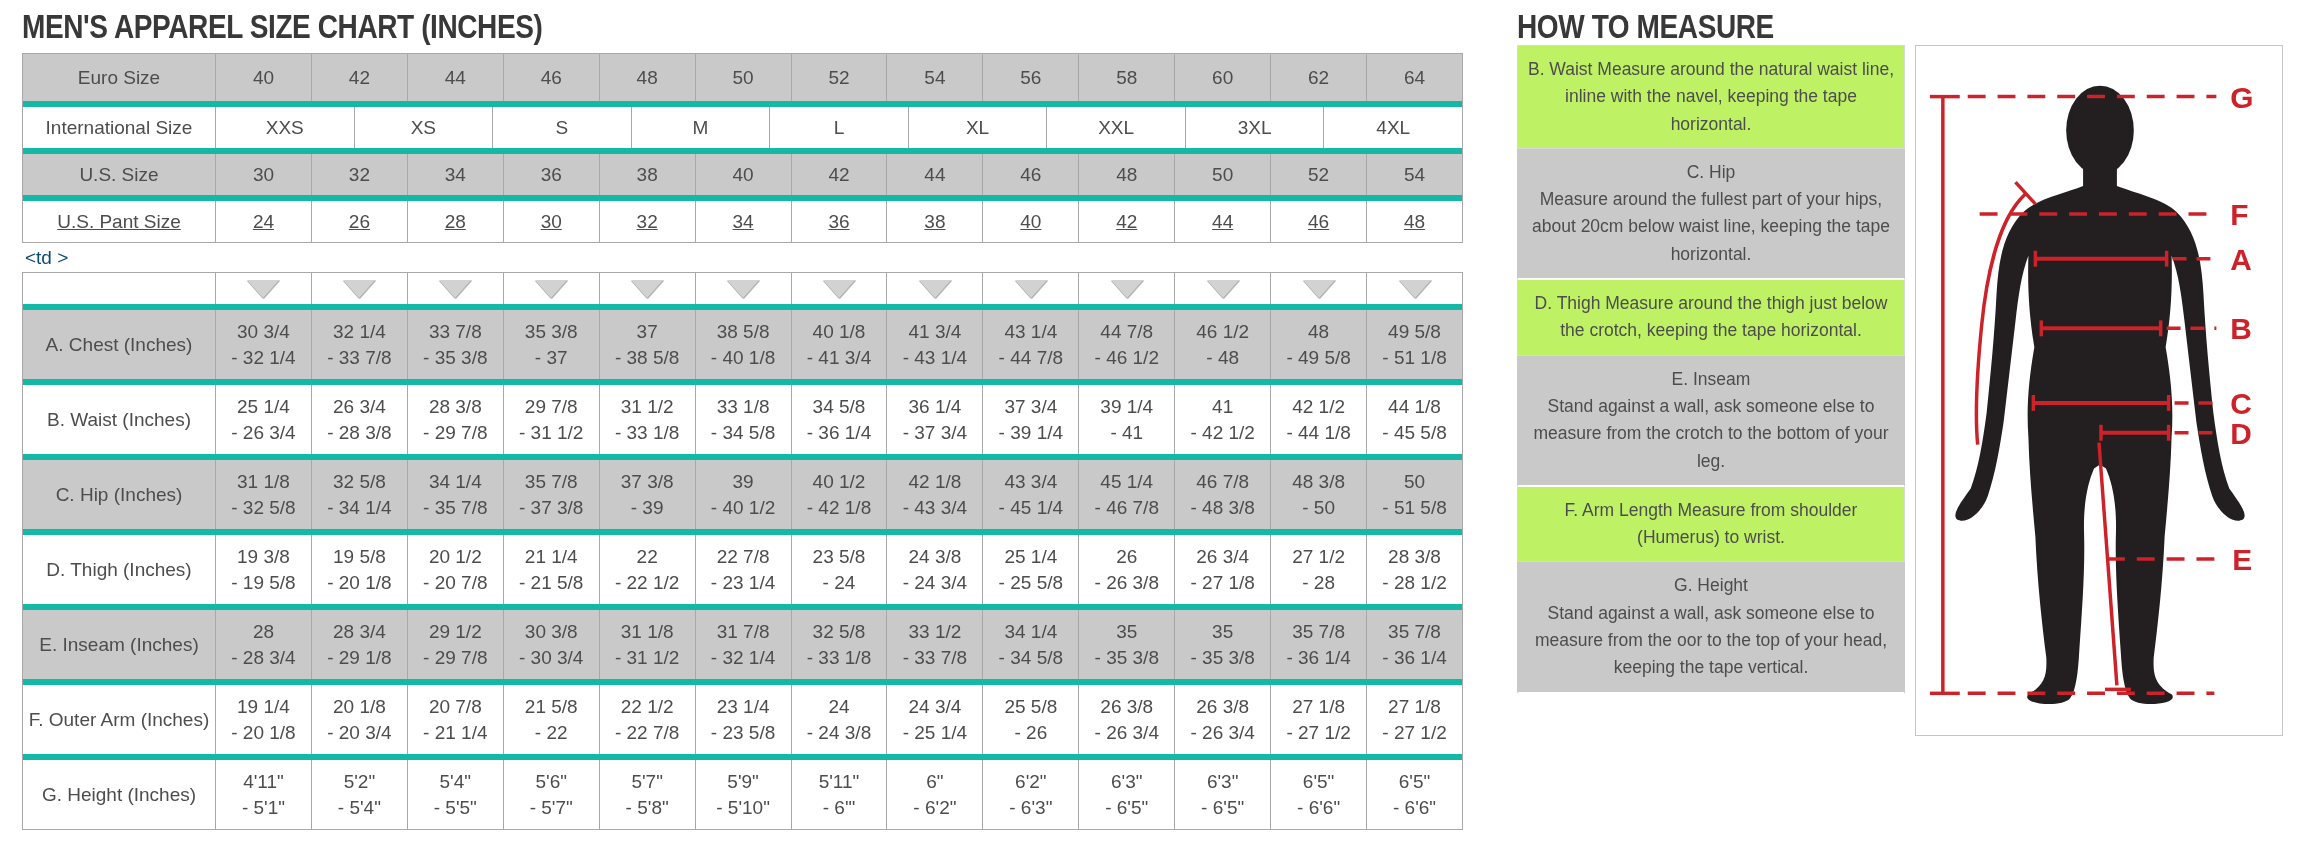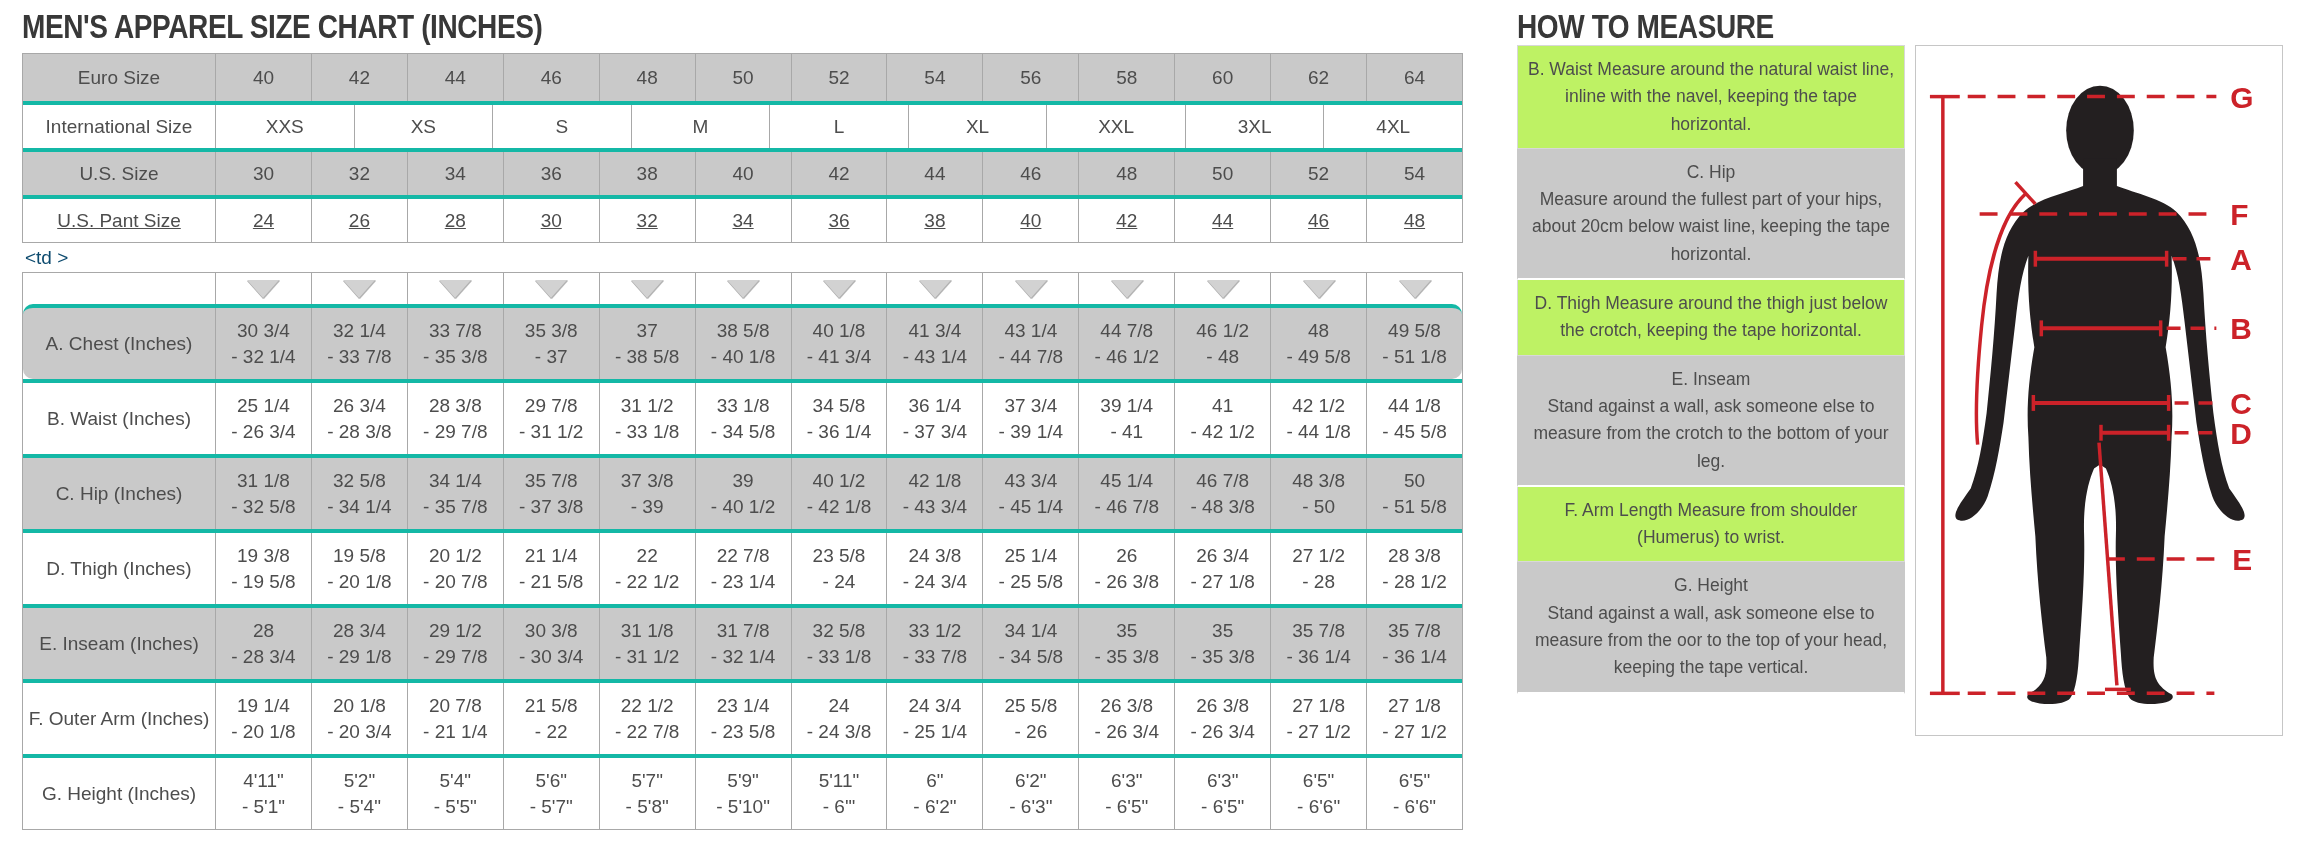--- a/index.html
+++ b/index.html
@@ -19,21 +19,21 @@
 
   
   .gridtable {
     position:absolute; left:22px; width:1441px;
     border:1px solid #a8a8a8; background:#fff;
   }
   #size-table   { top:53px;text-align:center; }
   #measure-table{ top:272px; }
   .trow { display:grid; height:47px; background:#fff; }
   .trow.shaded { background:#c9c9c9; }
-  .trow + .trow { border-top:4px solid #14b8a6; }
+  .trow + .trow { border-top:6px solid #14b8a6; }
   .cell {
     display:flex; flex-direction:column; align-items:center; justify-content:center;
     font-size:19px; line-height:1.35; color:#4d4d4d;
     border-left:1px solid #a8a8a8; overflow:hidden;
   }
   .cell:first-child { border-left:none; }
   #measure-table .trow { height:75px; }
   #measure-table .trow.arrow-row { height:31px; }
   .tri {
     width:0; height:0;
@@ -166,21 +166,21 @@
       <div class="cell">
         <div class="tri"></div>
       </div>
       <div class="cell">
         <div class="tri"></div>
       </div>
       <div class="cell">
         <div class="tri"></div>
       </div>
     </div>
-    <div class="trow shaded" style="grid-template-columns: 192px repeat(13, 1fr); border-radius: 10px;">
+    <div class="trow shaded" style="grid-template-columns: 192px repeat(13, 1fr);">
       <div class="cell">A. Chest (Inches)</div>
       <div class="cell">
         <div class="ln">30 3/4</div>
         <div class="ln">- 32 1/4</div>
       </div>
       <div class="cell">
         <div class="ln">32 1/4</div>
         <div class="ln">- 33 7/8</div>
       </div>
       <div class="cell">

